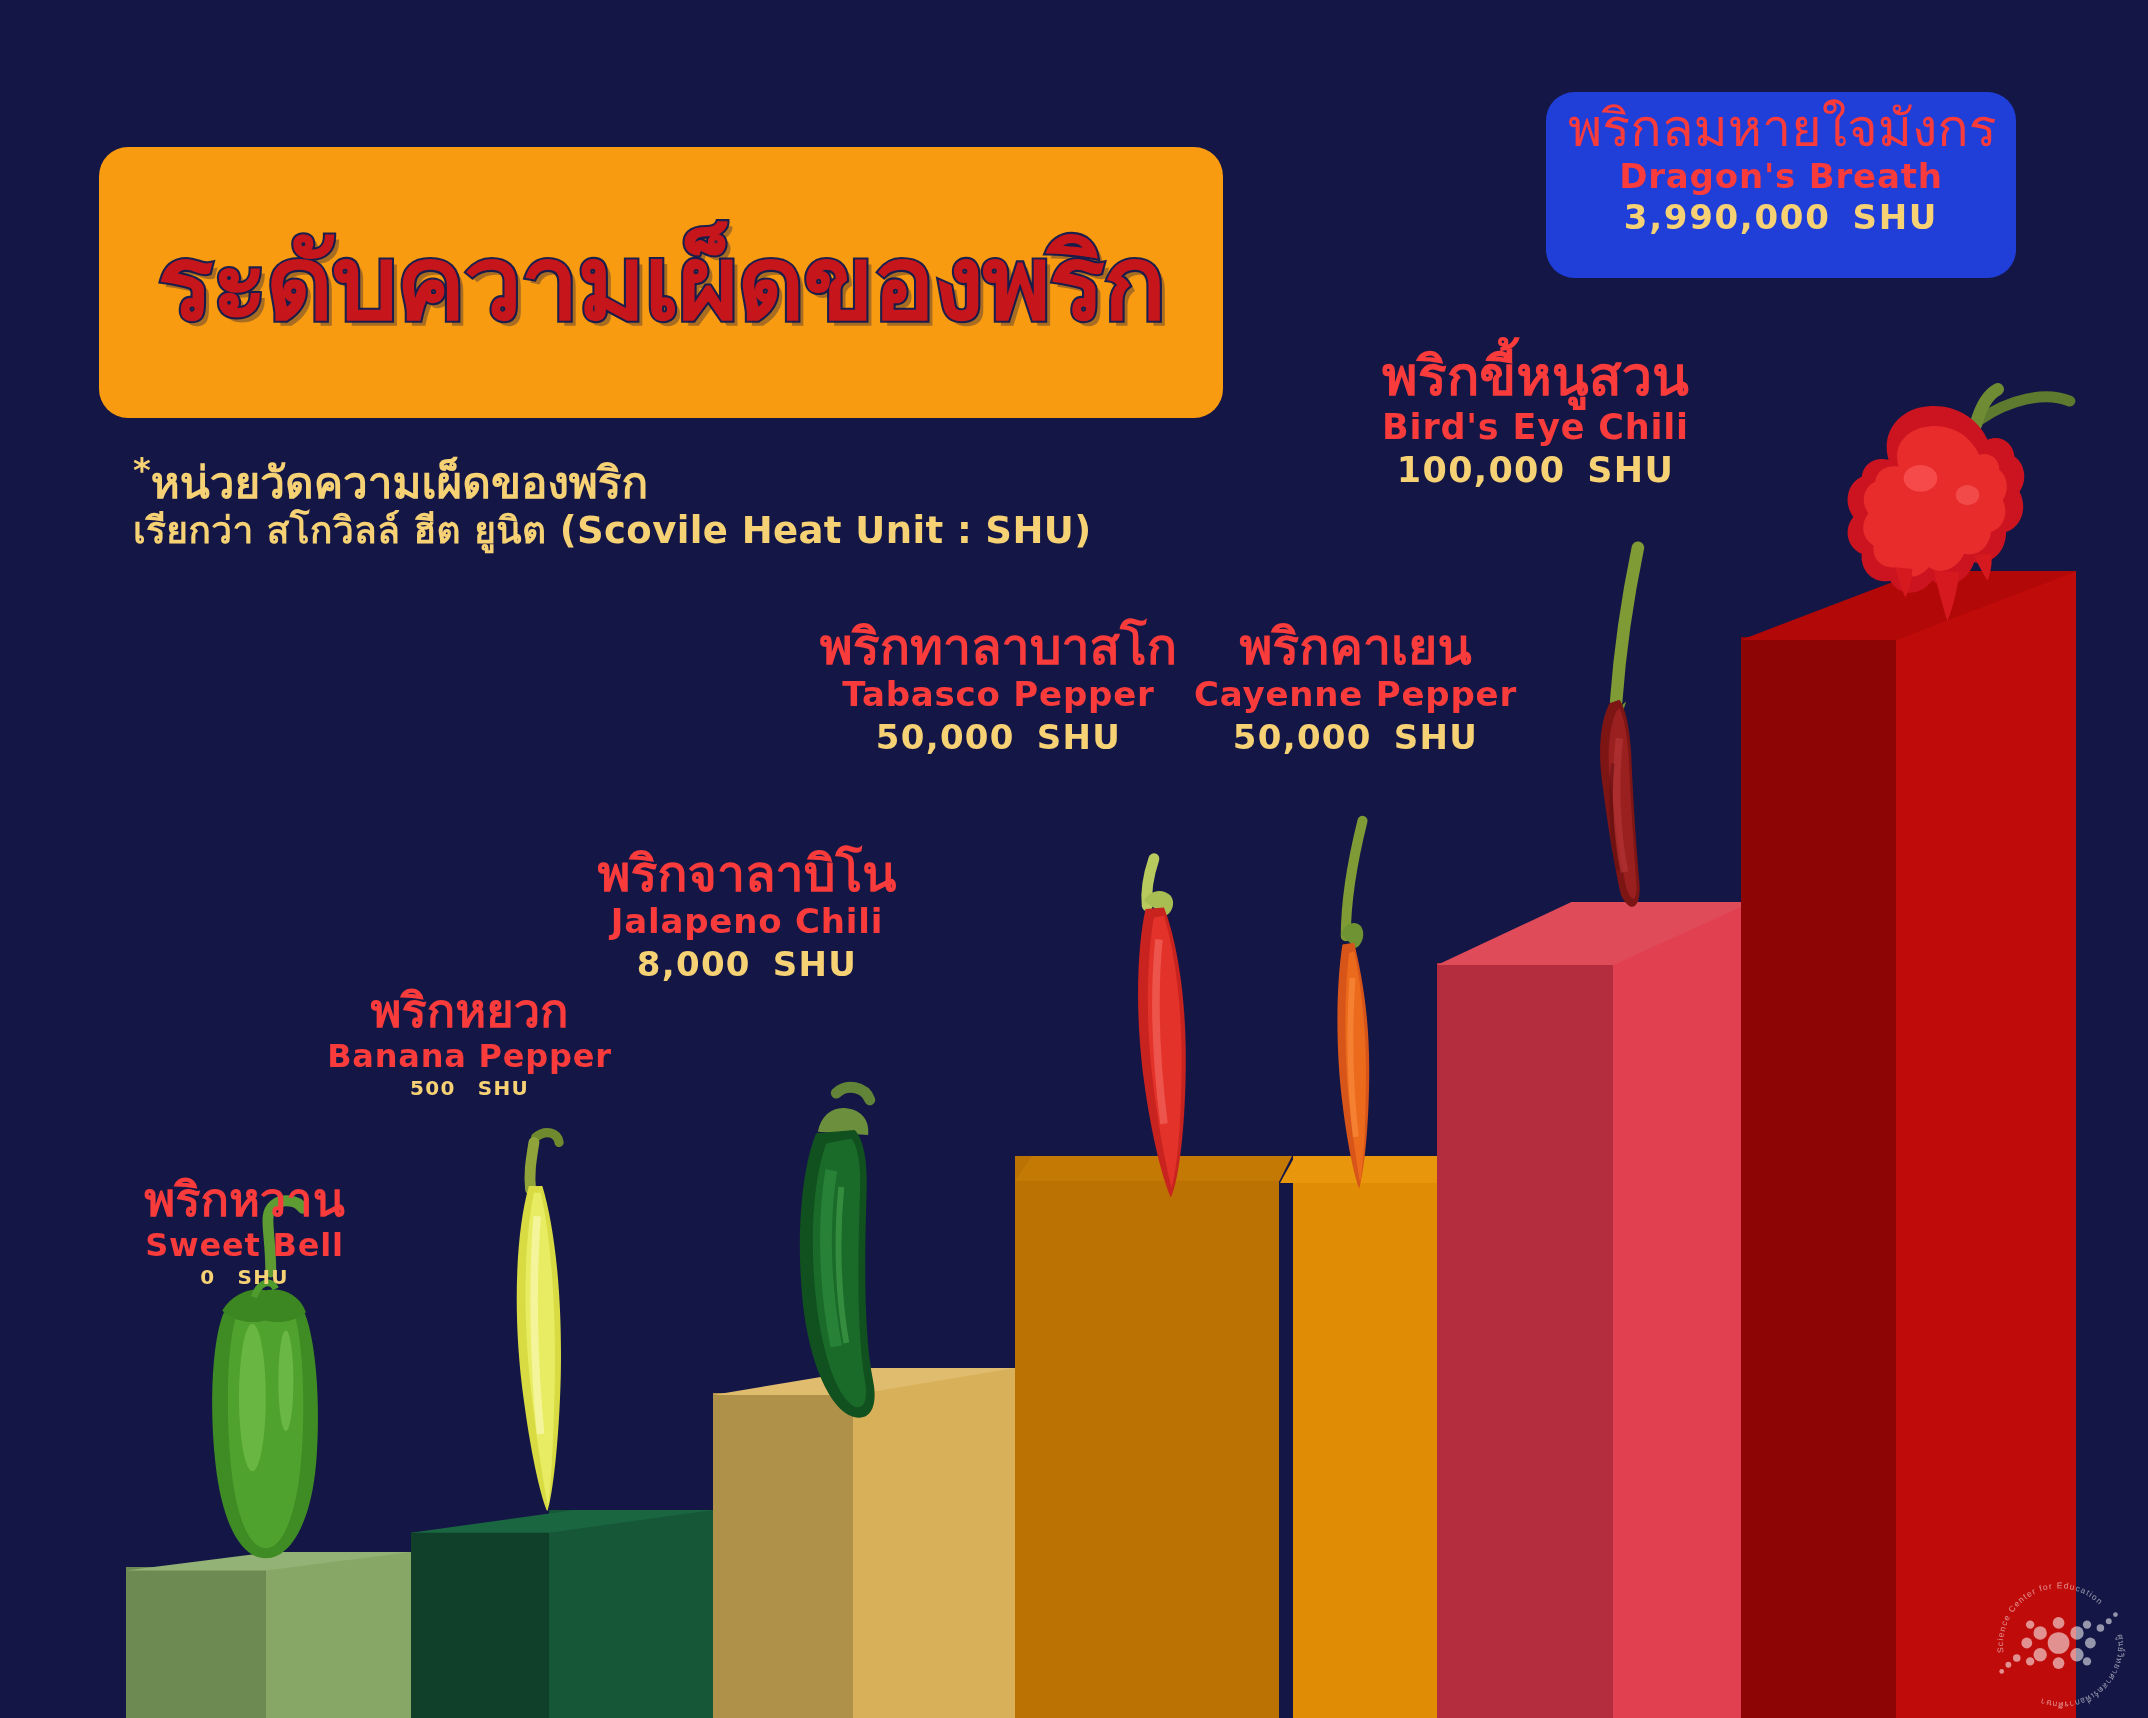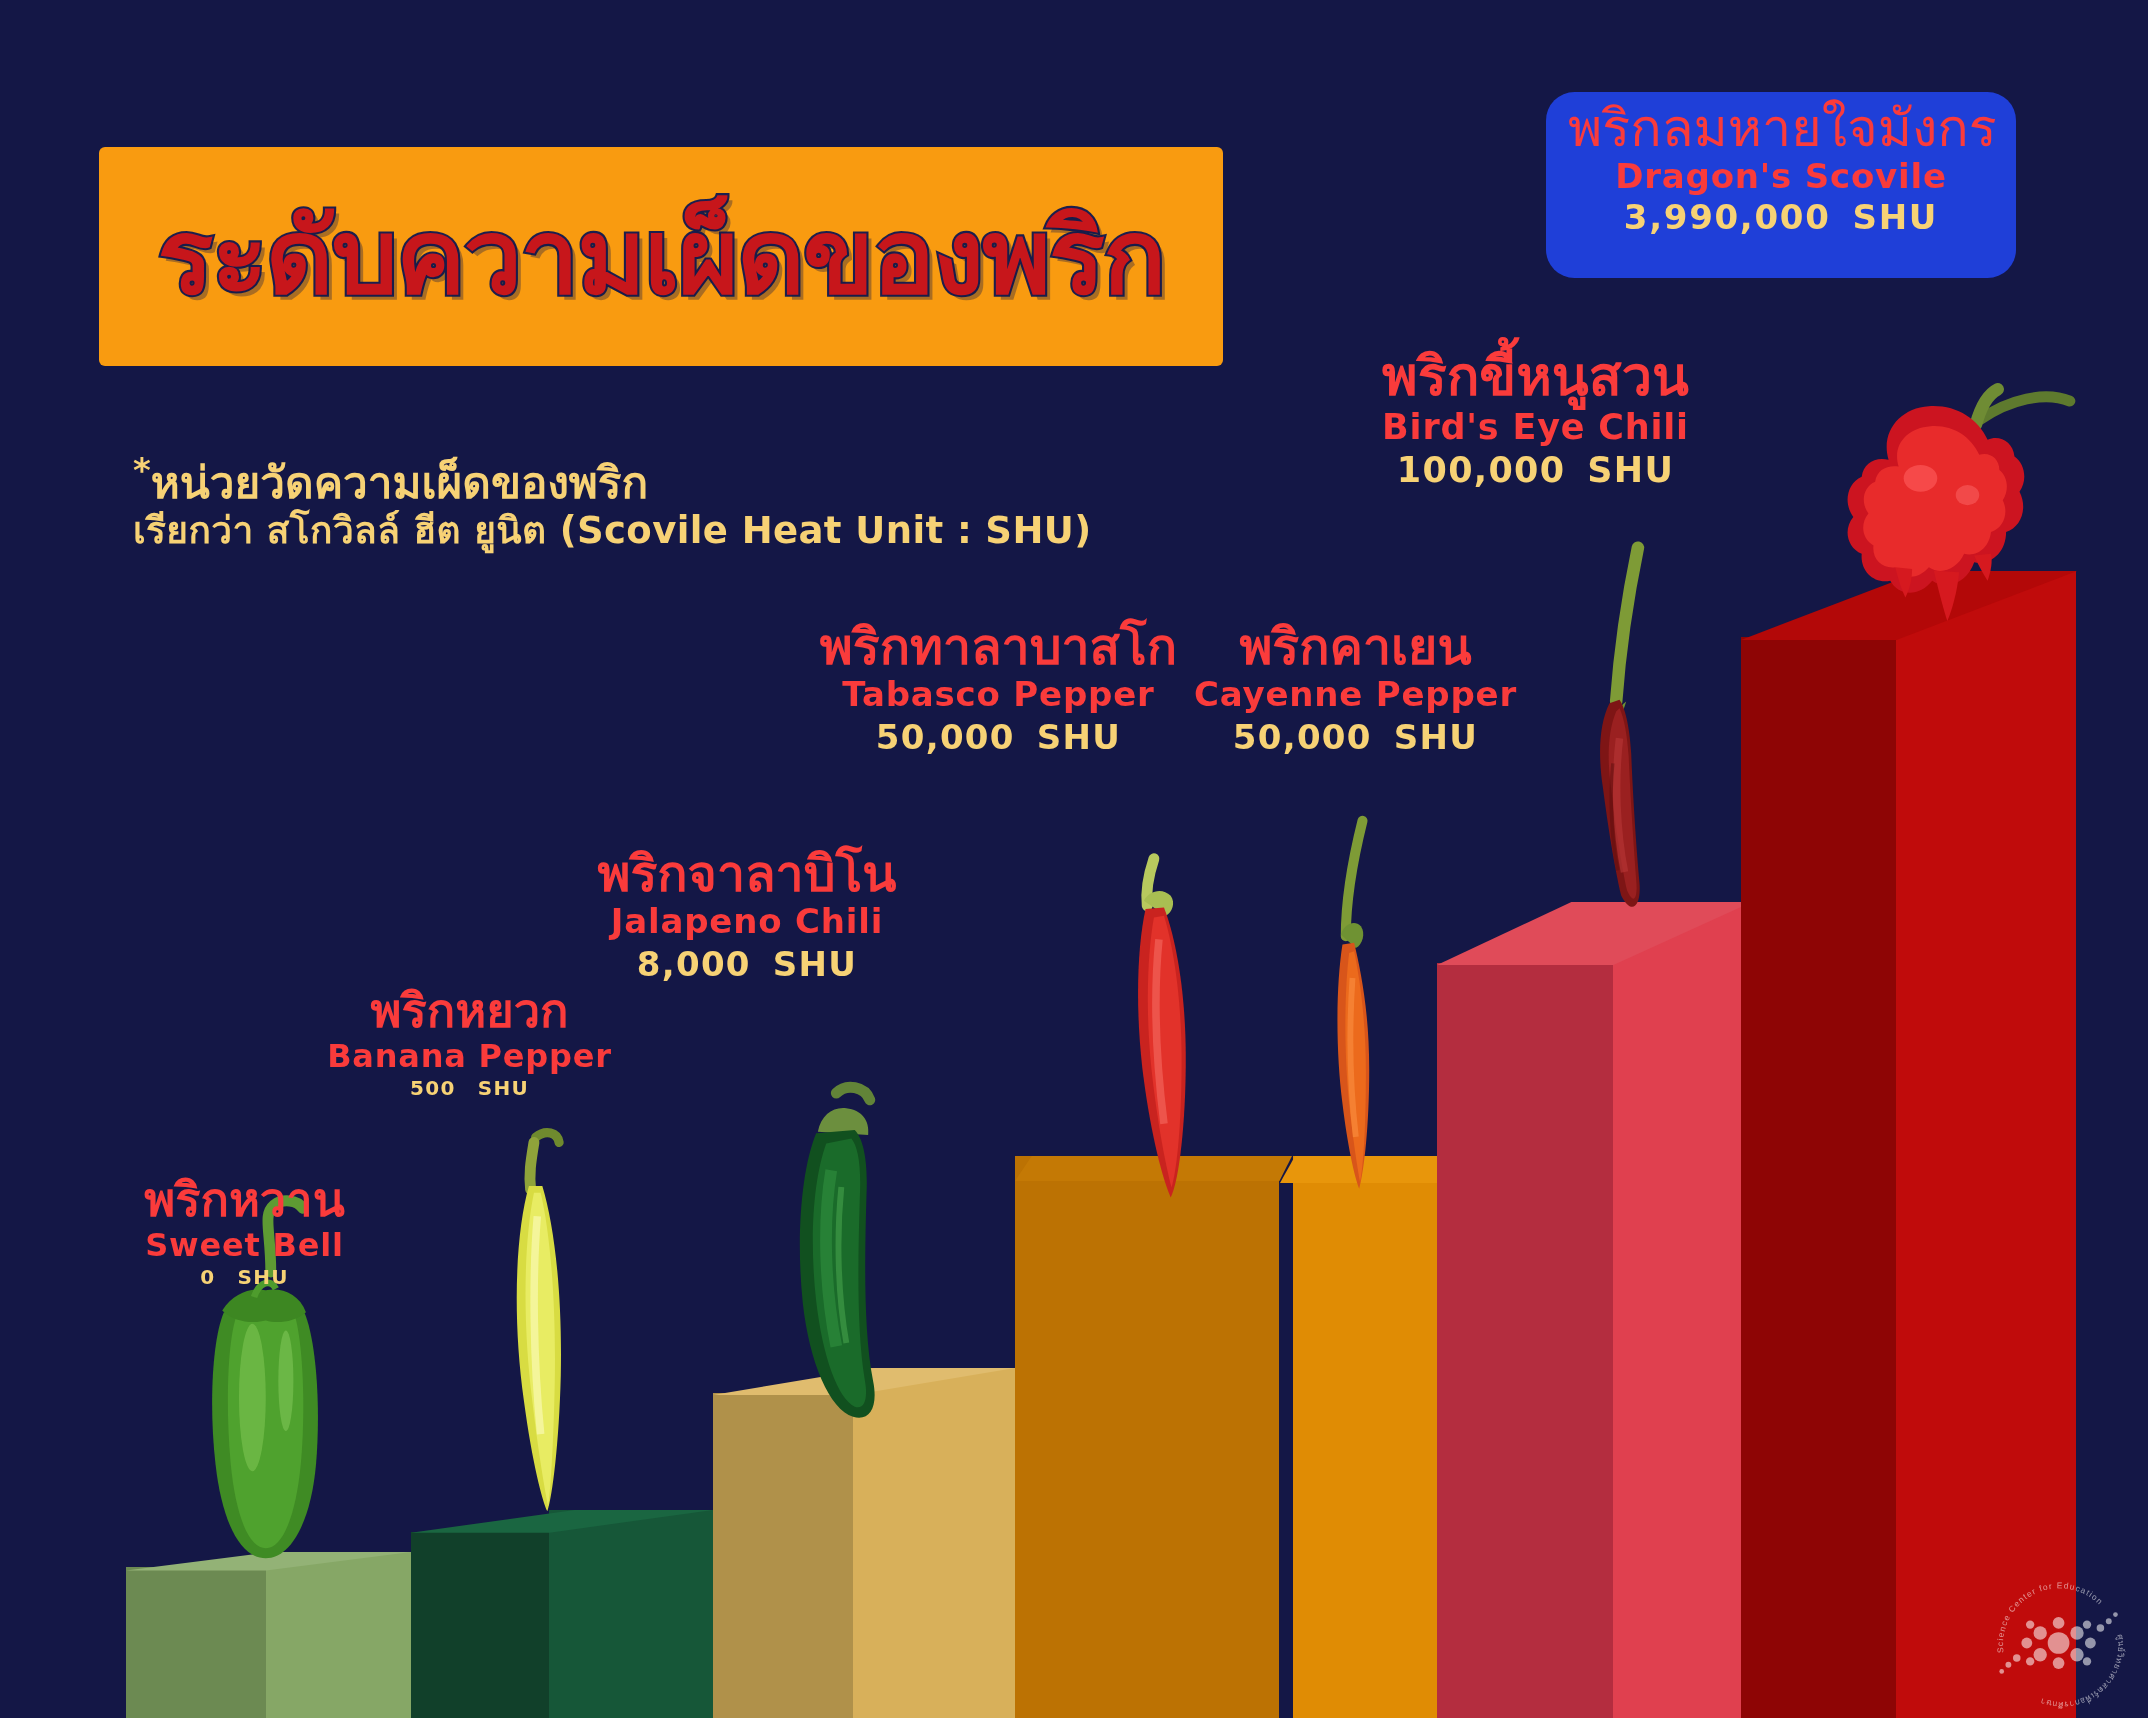--- a/index.html
+++ b/index.html
@@ -7,22 +7,22 @@
   body {
     width:2148px; height:1718px;
     position:relative; overflow:hidden;
     background:#141746;
     font-family:"DejaVu Sans","Liberation Sans",sans-serif;
   }
   #stage { position:absolute; inset:0; background:#141746; }
 
   
   .title-banner{
-    position:absolute; left:99px; top:147px; width:1124px; height:219px;
-    background:#F99B10; border-radius:6px;
+    position:absolute; left:99px; top:147px; width:1124px; height:271px;
+    background:#F99B10; border-radius:29px;
     display:flex; align-items:center; justify-content:center;
   }
   .title-text{
     font-size:104px; font-weight:700; letter-spacing:-1.7px;
     color:#C7161B;
     -webkit-text-stroke:4.2px #1b1f4e;
     paint-order:stroke fill;
     text-shadow:5px 5px 0 rgba(20,23,70,.35);
     line-height:1;
   }
@@ -231,21 +231,21 @@
       <path d="M198 222 C 204 236, 210 246, 214 252 C 218 240, 220 230, 218 220" fill="#D6191F"></path>
     </g>
   </svg>
 
   <div class="title-banner">
     <div class="title-text">ระดับความเผ็ดของพริก</div>
   </div>
 
   <div class="dragon-box">
     <div class="dragon-th">พริกลมหายใจมังกร</div>
-    <div class="dragon-en">Dragon's Scovile</div>
+    <div class="dragon-en">Dragon's Breath</div>
     <div class="dragon-val">
       <span>3,990,000</span><span class="shu">SHU</span>
     </div>
   </div>
 
   <div class="note">
     <div class="note-l1">
       <span class="star">*</span><span>หน่วยวัดความเผ็ดของพริก</span>
     </div>
     <div class="note-l2">เรียกว่า สโกวิลล์ ฮีต ยูนิต (Scovile Heat Unit : SHU)</div>

